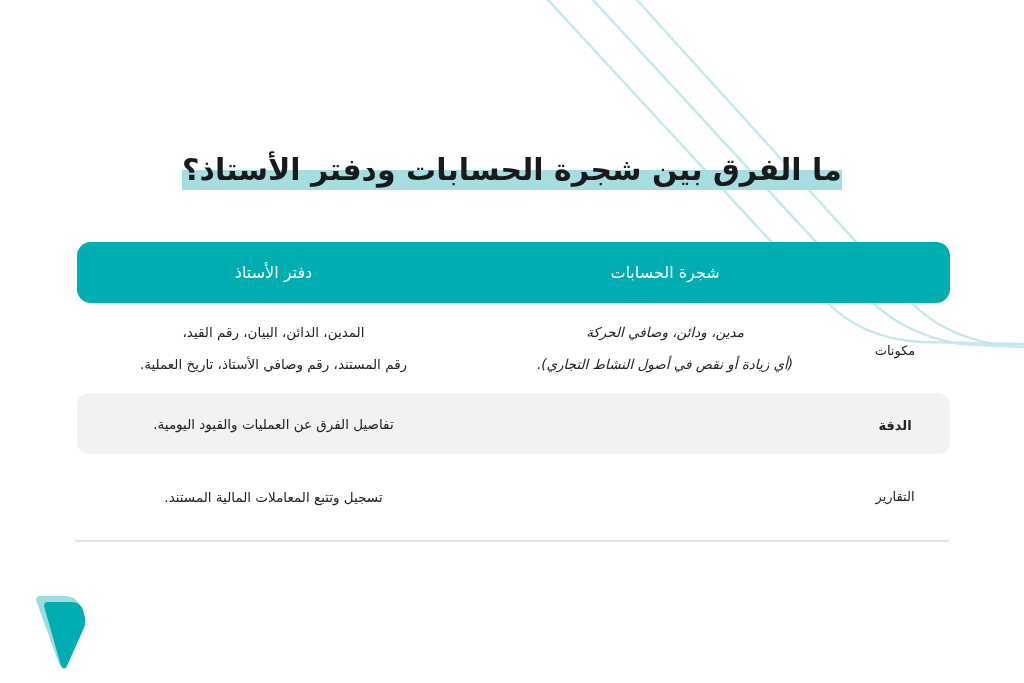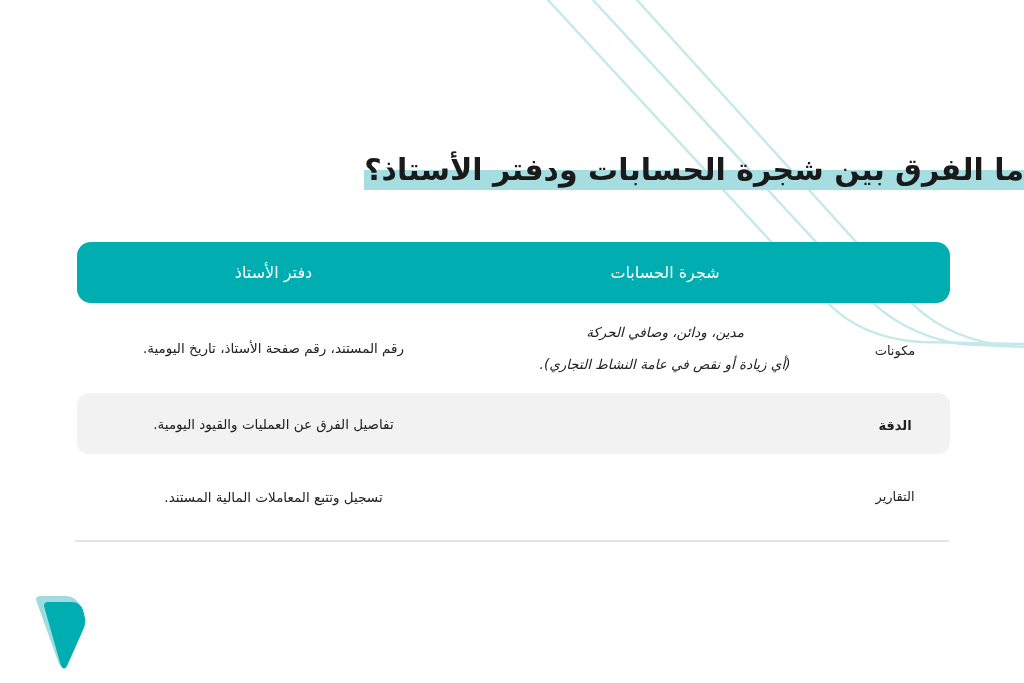--- a/index.html
+++ b/index.html
@@ -8,21 +8,21 @@
       background: #ffffff;
       font-family: "DejaVu Sans", "Liberation Sans", sans-serif;
       color: #1f1f1f;
     }
     .canvas { position: relative; width: 1024px; height: 683px; overflow: hidden; }
 
     .deco { position: absolute; left: 0; top: 0; width: 1024px; height: 683px; pointer-events: none; }
 
     .title-wrap {
       position: absolute; left: 0; right: 0; top: 148px;
-      display: flex; justify-content: flex-start;
+      display: flex; justify-content: center;
     }
     .title {
       position: relative;
       font-size: 30px; line-height: 44px;
       color: #1a1a1a;
       white-space: nowrap;
       direction: rtl;
     }
     .title .hl-bg {
       position: absolute; left: 0; right: 0; top: 22px; height: 20px;
@@ -95,24 +95,25 @@
       <div class="th th-col1">شجرة الحسابات</div>
       <div class="th th-col2">دفتر الأستاذ</div>
     </div>
 
     <div class="row row-1">
       <div class="cell label" style="padding-top:6px;">
         <span>مكونات</span>
       </div>
       <div class="cell c1">
         <span>مدين، ودائن، وصافي الحركة</span>
-        <span>(أي زيادة أو نقص في عامة النشاط التجاري).</span>
+        <span>(أي زيادة أو نقص في أصول النشاط التجاري).</span>
       </div>
       <div class="cell c2">
-        <span>رقم المستند، رقم صفحة الأستاذ، تاريخ اليومية.</span>
+        <span>المدين، الدائن، البيان، رقم القيد،</span>
+        <span>رقم المستند، رقم وصافي الأستاذ، تاريخ العملية.</span>
       </div>
     </div>
 
     <div class="row row-2">
       <div class="cell label">
         <span>الدقة</span>
       </div>
       <div class="cell c2">
         <span>تفاصيل الفرق عن العمليات والقيود اليومية.</span>
       </div>

